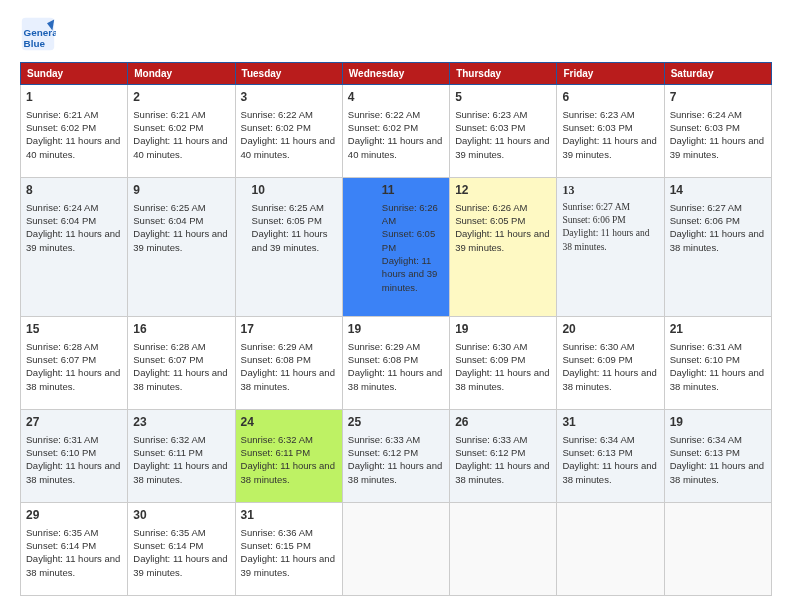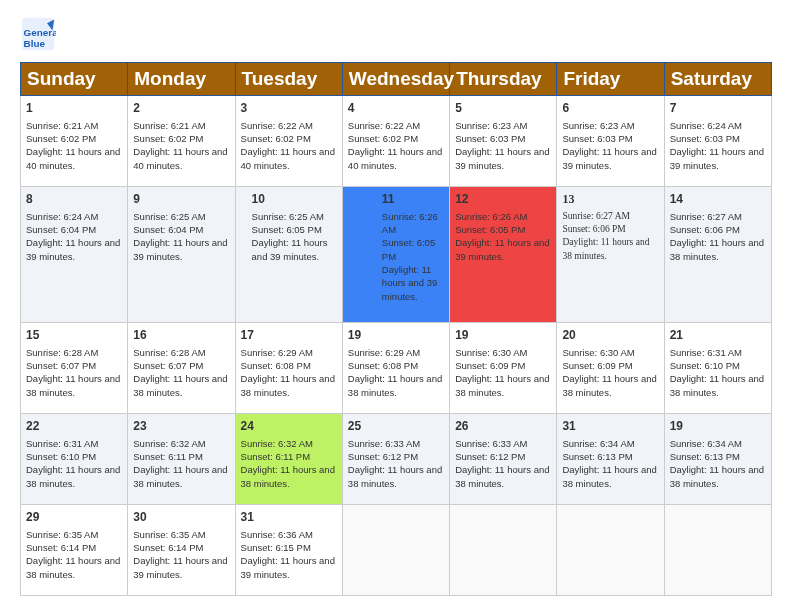--- a/index.html
+++ b/index.html
@@ -54,23 +54,23 @@
       color: #555;
     }
     .calendar {
       flex: 1;
       border: 1px solid #ccc;
       border-collapse: collapse;
       width: 100%;
       table-layout: fixed;
     }
     .calendar th {
-      background: #a16207;
+      background: #b91c1c;
       color: #fff;
-      font-size: 19px;
+      font-size: 10px;
       font-weight: bold;
       padding: 5px 6px;
       text-align: left;
       border: 1px solid #2255a0;
     }
     .calendar td {
       vertical-align: top;
       padding: 4px 5px;
       font-size: 9.5px;
       color: #333;
@@ -136,35 +136,35 @@
           <td><span class="day-num">4</span>Sunrise: 6:22 AM<br>Sunset: 6:02 PM<br>Daylight: 11 hours and 40 minutes.</td>
           <td><span class="day-num">5</span>Sunrise: 6:23 AM<br>Sunset: 6:03 PM<br>Daylight: 11 hours and 39 minutes.</td>
           <td><span class="day-num">6</span>Sunrise: 6:23 AM<br>Sunset: 6:03 PM<br>Daylight: 11 hours and 39 minutes.</td>
           <td><span class="day-num">7</span>Sunrise: 6:24 AM<br>Sunset: 6:03 PM<br>Daylight: 11 hours and 39 minutes.</td>
         </tr>
         <tr>
           <td style="background: rgb(240, 244, 248);"><span class="day-num">8</span>Sunrise: 6:24 AM<br>Sunset: 6:04 PM<br>Daylight: 11 hours and 39 minutes.</td>
           <td style="background: rgb(240, 244, 248);"><span class="day-num">9</span>Sunrise: 6:25 AM<br>Sunset: 6:04 PM<br>Daylight: 11 hours and 39 minutes.</td>
           <td style="background: rgb(240, 244, 248); padding-left: 16px;"><span class="day-num">10</span>Sunrise: 6:25 AM<br>Sunset: 6:05 PM<br>Daylight: 11 hours and 39 minutes.</td>
           <td style="background: #3b82f6; padding-left: 39px;"><span class="day-num">11</span>Sunrise: 6:26 AM<br>Sunset: 6:05 PM<br>Daylight: 11 hours and 39 minutes.</td>
-          <td style="background: #ef4444;"><span class="day-num">12</span>Sunrise: 6:26 AM<br>Sunset: 6:05 PM<br>Daylight: 11 hours and 39 minutes.</td>
+          <td style="background: #fef9c3;"><span class="day-num">12</span>Sunrise: 6:26 AM<br>Sunset: 6:05 PM<br>Daylight: 11 hours and 39 minutes.</td>
           <td style="background: rgb(240, 244, 248); font-family: Liberation Serif, serif;"><span class="day-num">13</span>Sunrise: 6:27 AM<br>Sunset: 6:06 PM<br>Daylight: 11 hours and 38 minutes.</td>
           <td style="background: rgb(240, 244, 248);"><span class="day-num">14</span>Sunrise: 6:27 AM<br>Sunset: 6:06 PM<br>Daylight: 11 hours and 38 minutes.</td>
         </tr>
         <tr>
           <td><span class="day-num">15</span>Sunrise: 6:28 AM<br>Sunset: 6:07 PM<br>Daylight: 11 hours and 38 minutes.</td>
           <td><span class="day-num">16</span>Sunrise: 6:28 AM<br>Sunset: 6:07 PM<br>Daylight: 11 hours and 38 minutes.</td>
           <td><span class="day-num">17</span>Sunrise: 6:29 AM<br>Sunset: 6:08 PM<br>Daylight: 11 hours and 38 minutes.</td>
           <td><span class="day-num">19</span>Sunrise: 6:29 AM<br>Sunset: 6:08 PM<br>Daylight: 11 hours and 38 minutes.</td>
           <td><span class="day-num">19</span>Sunrise: 6:30 AM<br>Sunset: 6:09 PM<br>Daylight: 11 hours and 38 minutes.</td>
           <td><span class="day-num">20</span>Sunrise: 6:30 AM<br>Sunset: 6:09 PM<br>Daylight: 11 hours and 38 minutes.</td>
           <td><span class="day-num">21</span>Sunrise: 6:31 AM<br>Sunset: 6:10 PM<br>Daylight: 11 hours and 38 minutes.</td>
         </tr>
         <tr>
-          <td style="background: rgb(240, 244, 248);"><span class="day-num">22</span>Sunrise: 6:31 AM<br>Sunset: 6:10 PM<br>Daylight: 11 hours and 38 minutes.</td>
+          <td style="background: rgb(240, 244, 248);"><span class="day-num">27</span>Sunrise: 6:31 AM<br>Sunset: 6:10 PM<br>Daylight: 11 hours and 38 minutes.</td>
           <td style="background: rgb(240, 244, 248);"><span class="day-num">23</span>Sunrise: 6:32 AM<br>Sunset: 6:11 PM<br>Daylight: 11 hours and 38 minutes.</td>
           <td style="background: #bef264;"><span class="day-num">24</span>Sunrise: 6:32 AM<br>Sunset: 6:11 PM<br>Daylight: 11 hours and 38 minutes.</td>
           <td style="background: rgb(240, 244, 248);"><span class="day-num">25</span>Sunrise: 6:33 AM<br>Sunset: 6:12 PM<br>Daylight: 11 hours and 38 minutes.</td>
           <td style="background: rgb(240, 244, 248);"><span class="day-num">26</span>Sunrise: 6:33 AM<br>Sunset: 6:12 PM<br>Daylight: 11 hours and 38 minutes.</td>
           <td style="background: rgb(240, 244, 248);"><span class="day-num">31</span>Sunrise: 6:34 AM<br>Sunset: 6:13 PM<br>Daylight: 11 hours and 38 minutes.</td>
           <td style="background: rgb(240, 244, 248);"><span class="day-num">19</span>Sunrise: 6:34 AM<br>Sunset: 6:13 PM<br>Daylight: 11 hours and 38 minutes.</td>
         </tr>
         <tr>
           <td><span class="day-num">29</span>Sunrise: 6:35 AM<br>Sunset: 6:14 PM<br>Daylight: 11 hours and 38 minutes.</td>
           <td><span class="day-num">30</span>Sunrise: 6:35 AM<br>Sunset: 6:14 PM<br>Daylight: 11 hours and 39 minutes.</td>

